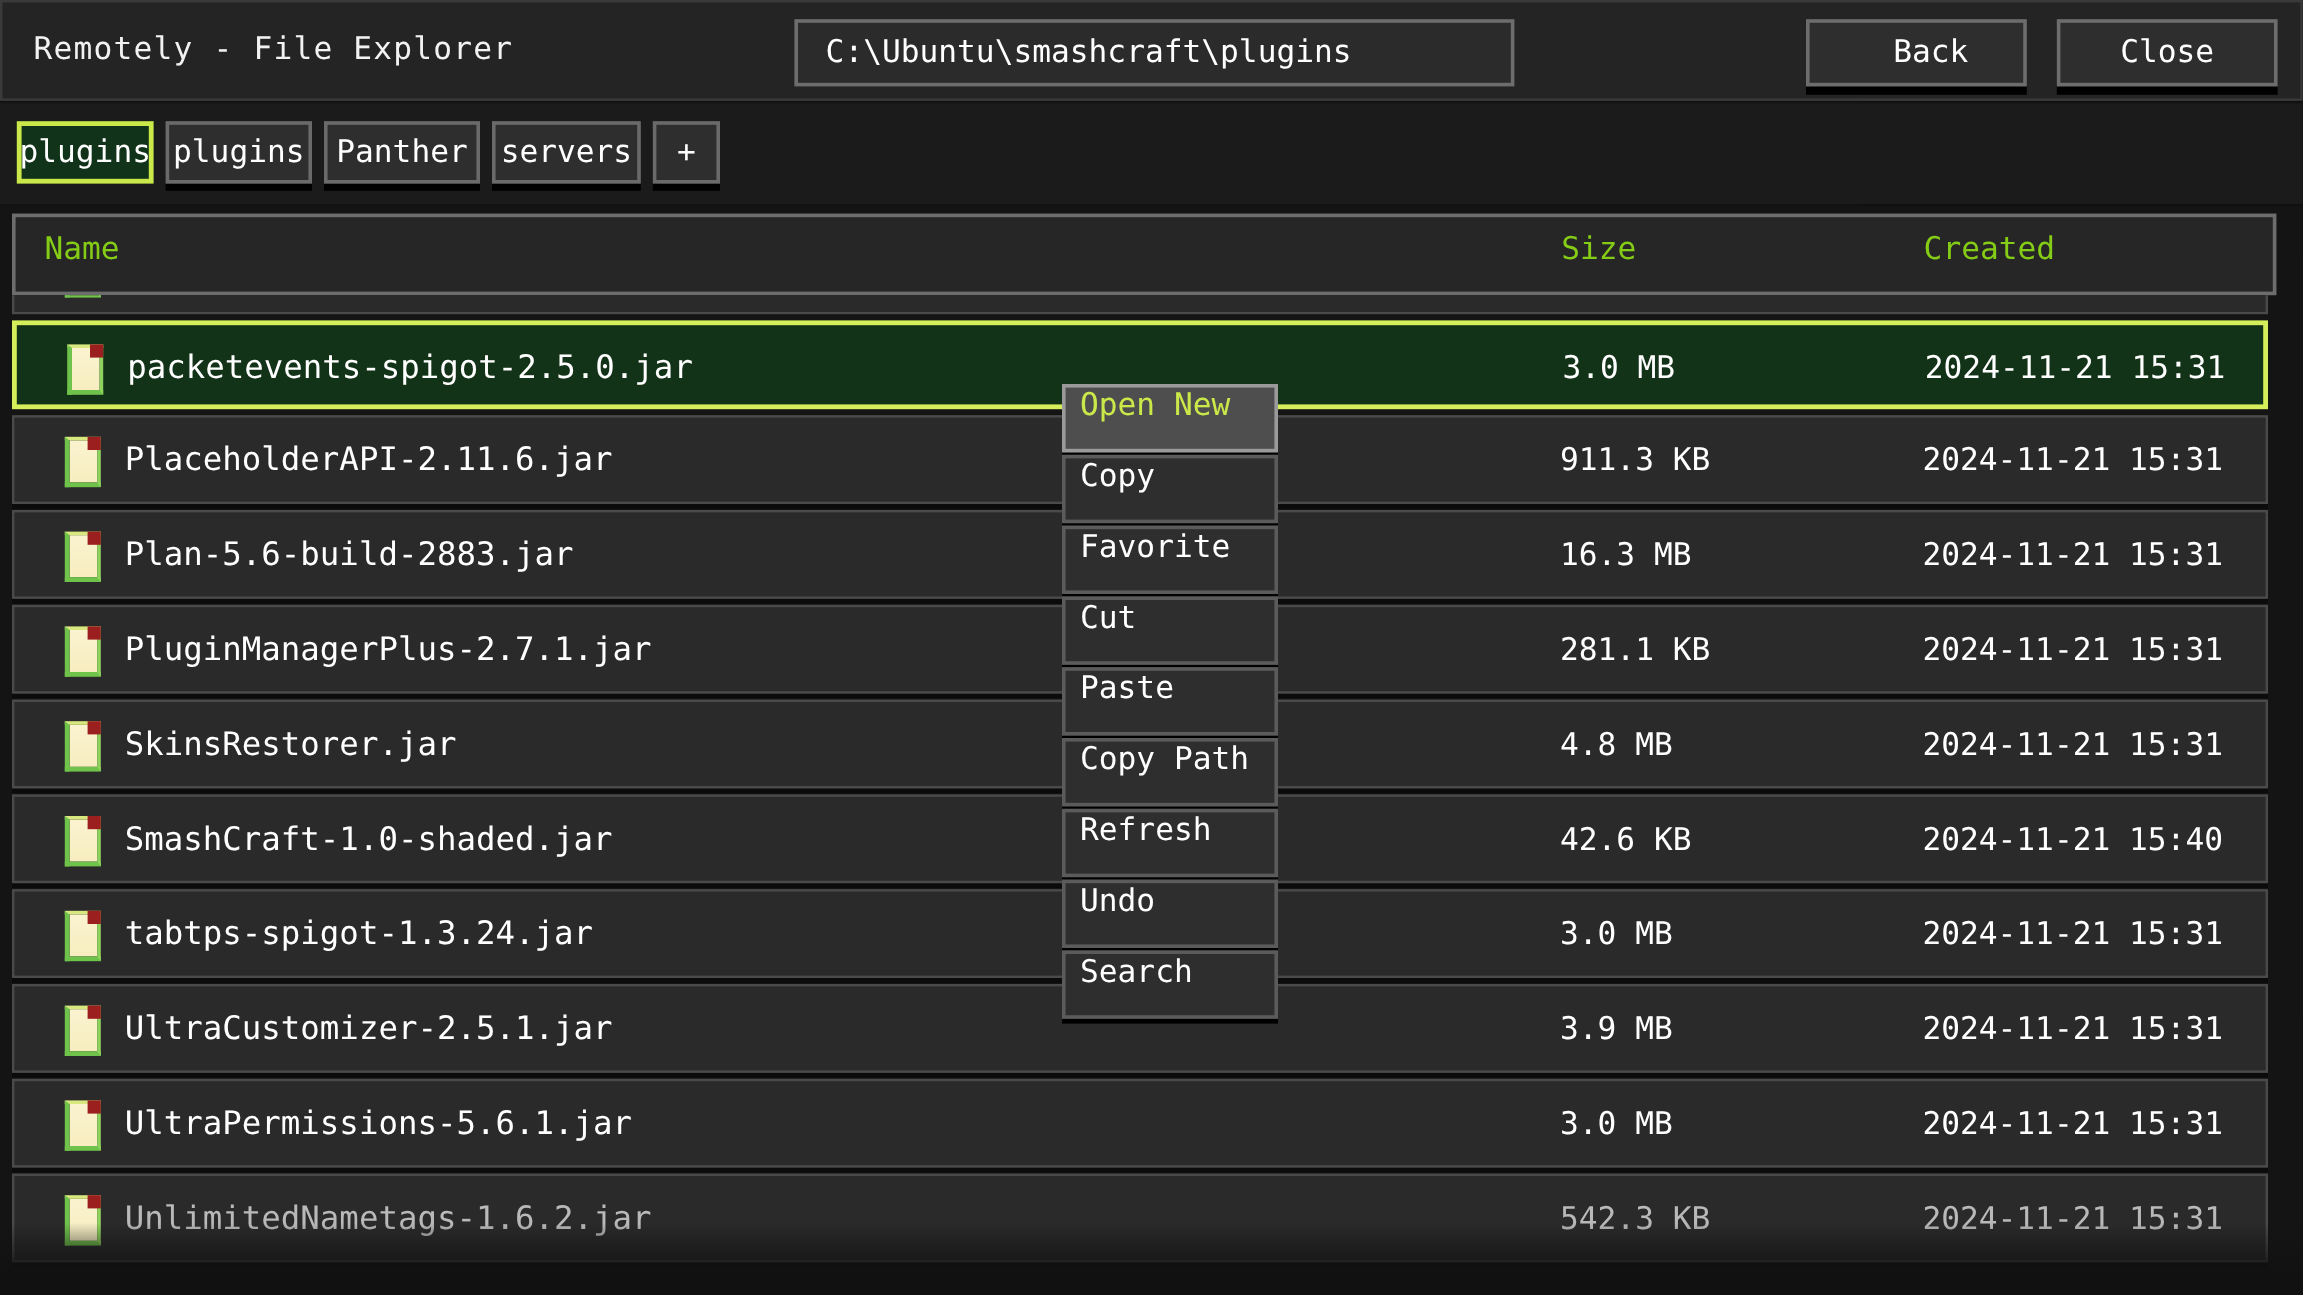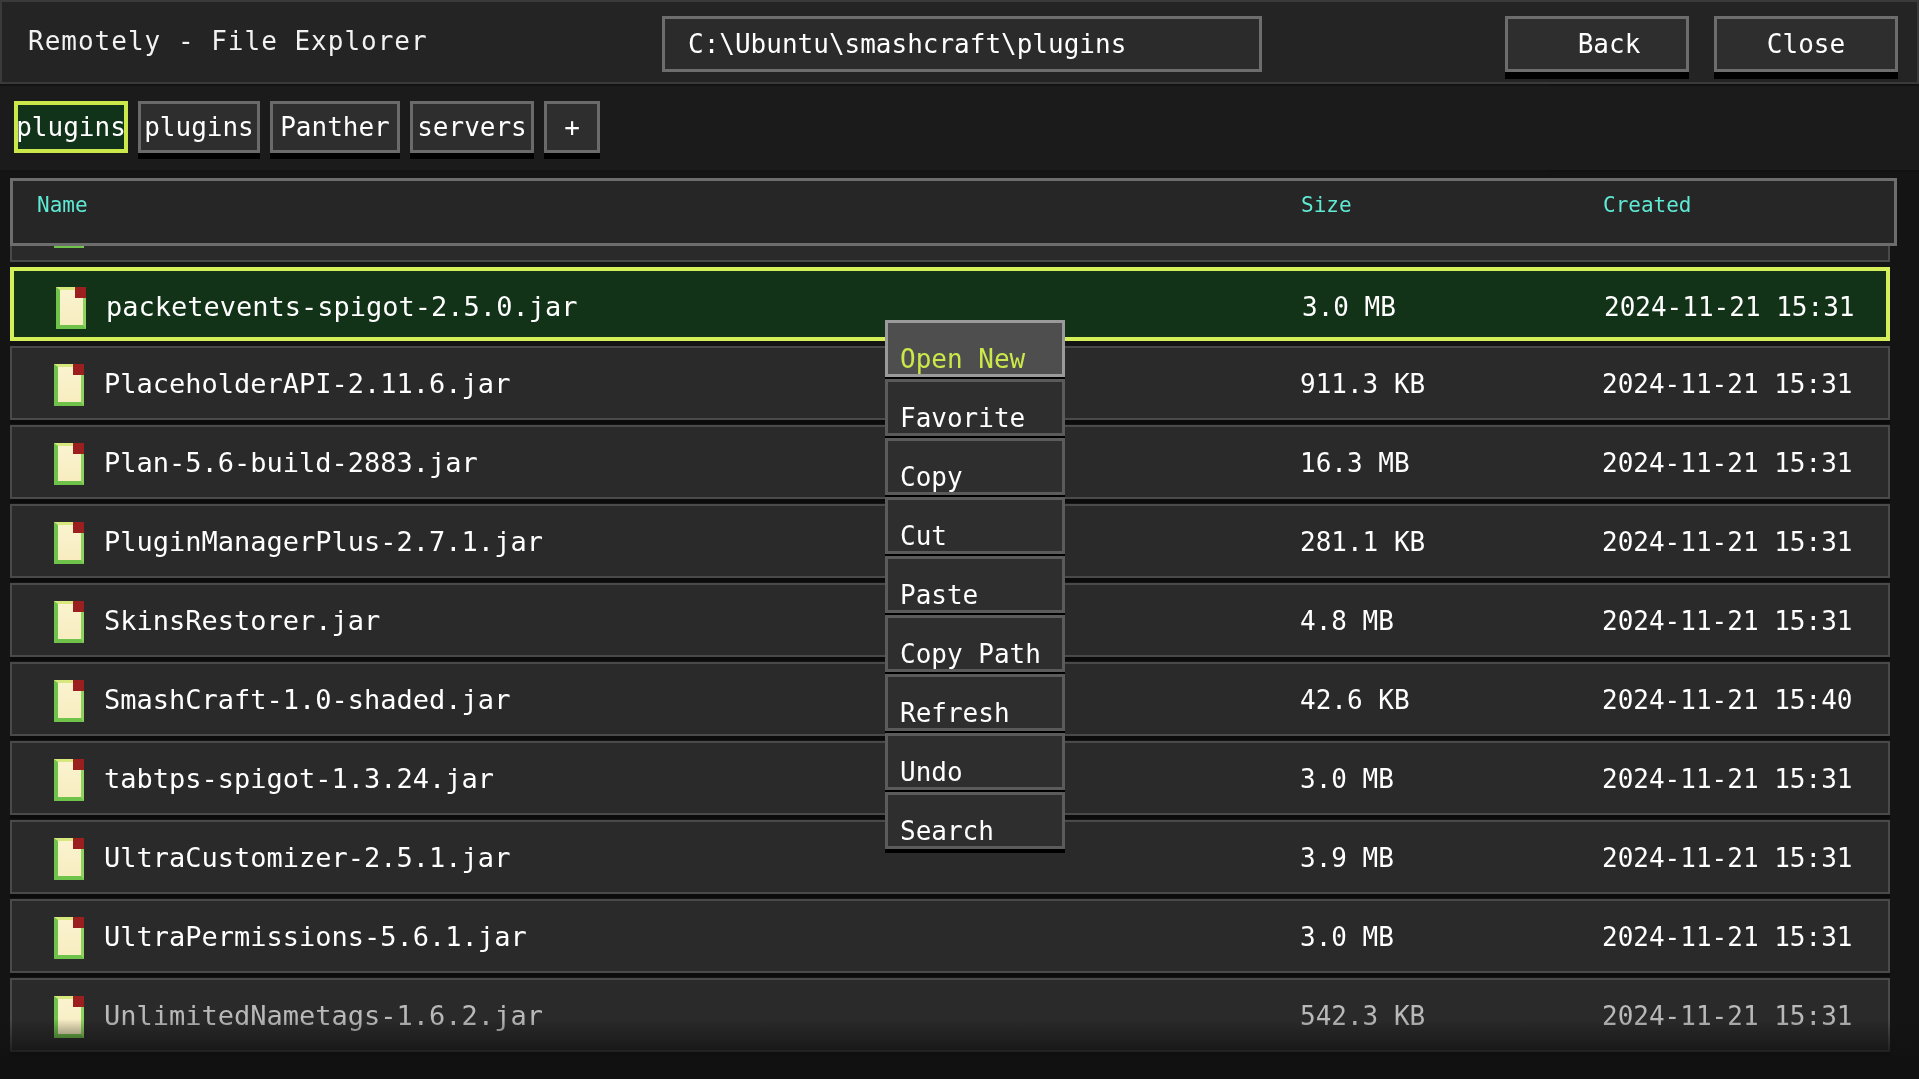--- a/index.html
+++ b/index.html
@@ -62,21 +62,21 @@
 
   
   .table-wrap {
     position: absolute; left: 0; top: 172px; width: 1919px; height: 907px;
     background: #141414; overflow: hidden;
   }
   .table-header {
     position: absolute; left: 10px; top: 6px; width: 1887px; height: 68px;
     background: #262626; border: 3px solid #6d6d6d;
   }
-  .th { position: absolute; top: 12px; font-size: 21px; color: #5eead4; }
+  .th { position: absolute; top: 12px; font-size: 26px; color: #84cc16; }
   .th-name    { left: 24px; }
   .th-size    { left: 1288px; }
   .th-created { left: 1590px; }
 
   .rows {
     position: absolute; left: 0; top: 74px; width: 1919px; height: 833px;
     overflow: hidden;
   }
   .row {
     position: absolute; left: 10px; width: 1880px; height: 74px;
@@ -117,21 +117,21 @@
     background: linear-gradient(180deg, rgba(17,17,17,0) 0%, #111111 75%);
     pointer-events: none;
   }
 
   
   .ctxmenu { position: absolute; left: 885px; top: 320px; width: 180px; }
   .mi {
     position: relative; width: 180px; height: 57px; margin-bottom: 2px;
     background: #2e2e2e; border: 3px solid #5b5b5b;
     box-shadow: 0 4px 0 #000000;
-    display: flex; align-items: flex-end;
+    display: flex; align-items: flex-start;
     font-size: 26px; color: #ffffff; cursor: pointer;
     font-family: "DejaVu Sans Mono", "Liberation Mono", monospace;
   }
   .mi span { padding-left: 12px; white-space: nowrap; }
   .mi.highlight { background: #4e4e4e; border: 3px solid #9a9a9a; }
   .mi.highlight span { color: #cbe84a; }
 </style>
 </head>
 <body>
 
@@ -236,26 +236,26 @@
         </div>
       </div>
     <div class="bottom-fade"></div>
   </div>
 
   <div class="ctxmenu" id="ctxmenu">
       <div class="mi highlight">
         <span>Open New</span>
       </div>
       <div class="mi">
+        <span>Copy</span>
+      </div>
+      <div class="mi">
         <span>Favorite</span>
       </div>
       <div class="mi">
-        <span>Copy</span>
-      </div>
-      <div class="mi">
         <span>Cut</span>
       </div>
       <div class="mi">
         <span>Paste</span>
       </div>
       <div class="mi">
         <span>Copy Path</span>
       </div>
       <div class="mi">
         <span>Refresh</span>

